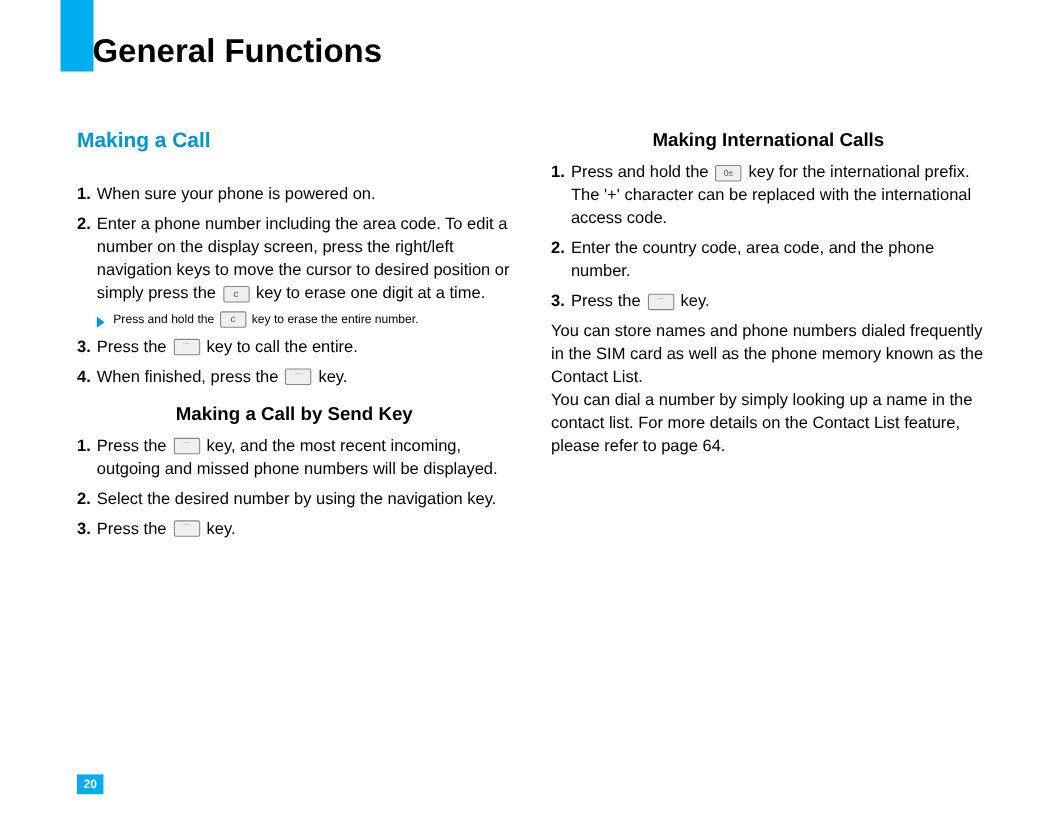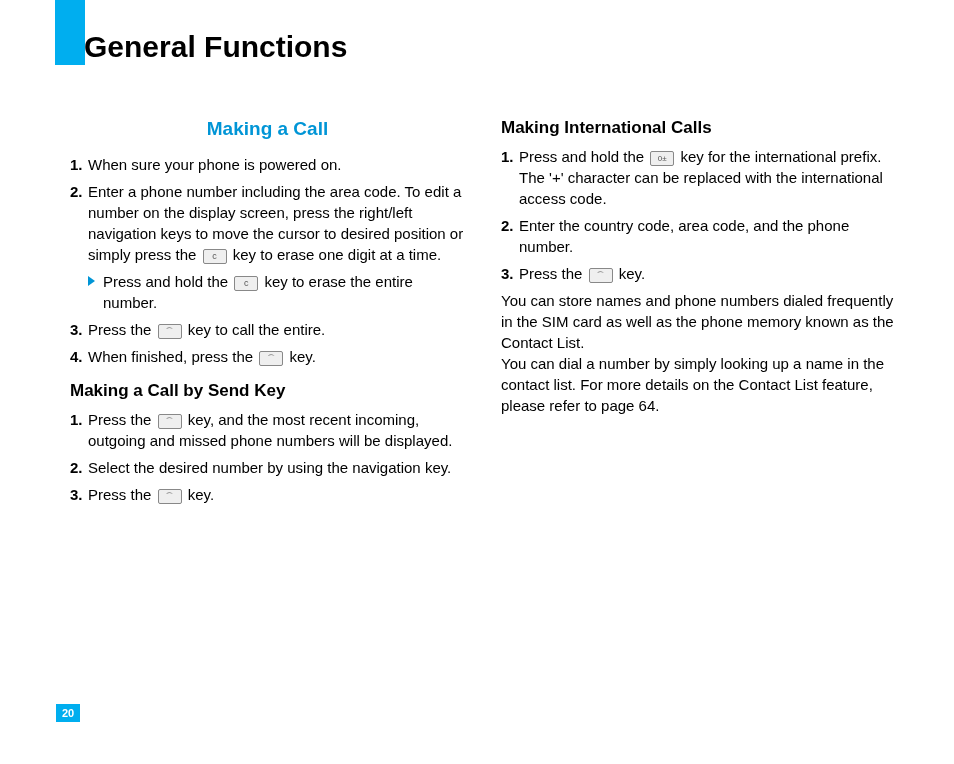--- a/index.html
+++ b/index.html
@@ -36,46 +36,46 @@
     display: flex;
     gap: 36px;
   }
   .col {
     width: 395px;
   }
   .h-making {
     color: #0095d6;
     font-weight: bold;
     font-size: 19px;
-    margin: 0 0 14px 0;
-    text-align: center;
+    margin: 0 0 26px 0;
   }
   .h-sub {
     font-weight: bold;
     font-size: 17px;
     margin: 14px 0 8px 0;
+    text-align: center;
   }
   .item {
     display: flex;
     align-items: flex-start;
     font-size: 15px;
     line-height: 1.4;
     margin-bottom: 6px;
   }
   .num {
     font-weight: bold;
     min-width: 18px;
   }
   .txt {
     flex: 1;
   }
   .bullet-row {
     display: flex;
     align-items: flex-start;
-    font-size: 15px;
+    font-size: 11px;
     line-height: 1.4;
     margin: 6px 0 6px 18px;
   }
   .triangle {
     width: 0;
     height: 0;
     border-top: 5px solid transparent;
     border-bottom: 5px solid transparent;
     border-left: 7px solid #0095d6;
     margin-right: 8px;
@@ -99,21 +99,21 @@
     text-align: center;
     line-height: 13px;
     color: #555;
     margin: 0 2px;
   }
   .key-icon.call::before { content: "⌒"; }
   .key-icon.c::before { content: "c"; font-size:9px; }
   .key-icon.zero::before { content: "0±"; font-size:8px; }
   .page-num {
     position: absolute;
-    left: 56px;
+    left: 70px;
     bottom: 42px;
     background: #00aeef;
     color: #fff;
     font-size: 11px;
     font-weight: bold;
     padding: 3px 6px;
   }
 </style>
 </head>
 <body>

